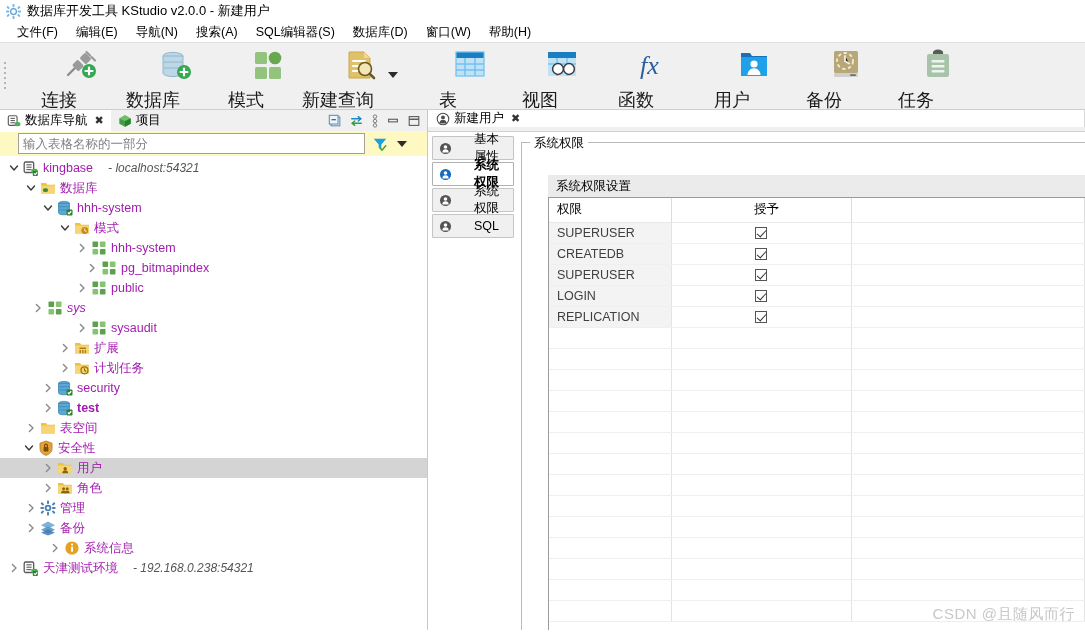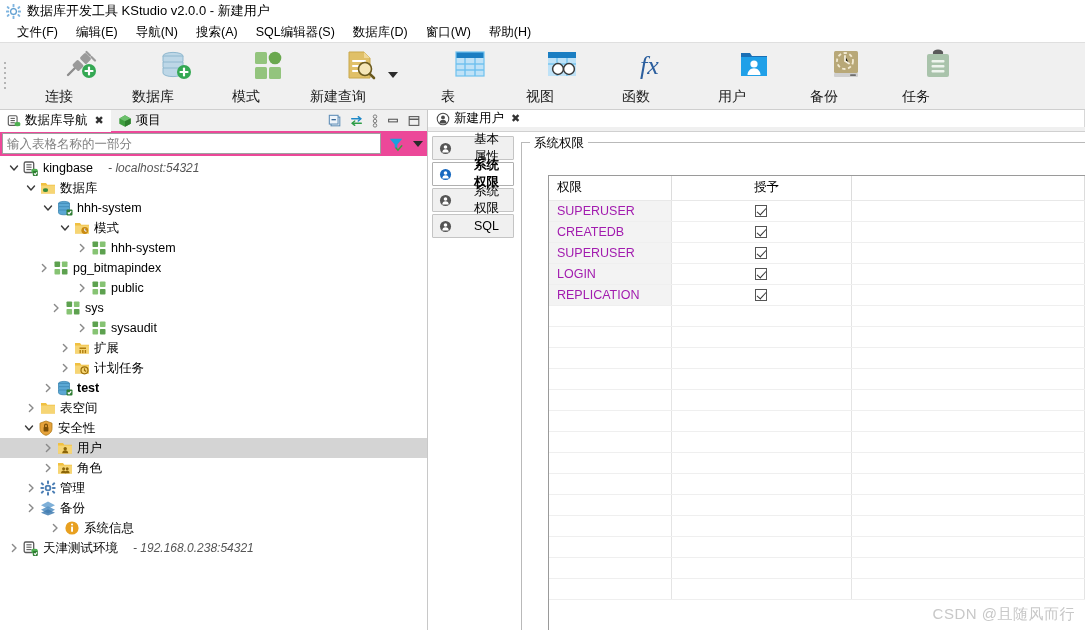--- a/index.html
+++ b/index.html
@@ -37,21 +37,21 @@
     width:10px; height:52px; margin-right:2px;
     display:flex; flex-direction:column; justify-content:center; align-items:center; gap:3px;
   }
   .tb-grip i{ width:2px; height:2px; background:#b4b4b4; display:block; }
   .tb-btn{
     width:auto; min-width:62px; padding:0 8px;
     display:flex; flex-direction:column; align-items:center; gap:3px;
     cursor:default;
   }
   .tb-ico{ height:36px; display:flex; align-items:flex-start; justify-content:center;margin-left:44px; }
-  .tb-lbl{ font-size:14px; color:#1a1a1a; white-space:nowrap;font-family:Liberation Mono, monospace; }
+  .tb-lbl{ font-size:18px; color:#1a1a1a; white-space:nowrap;font-family:Liberation Mono, monospace; }
   .tb-caret{
     width:18px; height:52px; display:flex; align-items:center; justify-content:center;
     cursor:default;
   }
   .caret-dn{
     width:0;height:0;border-left:5px solid transparent;border-right:5px solid transparent;
     border-top:6px solid #2b2b2b;
   }
 
   
@@ -71,40 +71,40 @@
   .ltab.active{ background:#ffffff; }
   .ltab.active:after{
     content:""; position:absolute; left:0; right:0; bottom:-1px; height:1px; background:#fff;
   }
   .ltab .tclose{ color:#333; font-size:11px; margin-left:3px; }
   .lt-tools{
     margin-left:auto; display:flex; align-items:center; gap:7px; padding-right:6px;
   }
   .lt-tools .tool{ cursor:default; display:flex; align-items:center; }
 
-  #filterbar{ height:25px; display:flex; align-items:center; background:#ec4899;
-              padding:0 2px; gap:4px; }
+  #filterbar{ height:25px; display:flex; align-items:center; background:#fef9c3;
+              padding:0 18px; gap:4px; }
   #filter-input{
     flex:1; height:21px; border:1px solid #a0a0a0; background:#fff;
     font-size:12.5px; padding:0 4px; color:#000; outline:none;
   }
   #filter-input::placeholder{ color:#808080; }
   .filt-btn{ width:22px; height:21px; display:flex;align-items:center;justify-content:center;cursor:default;}
   .filt-caret{ width:14px; height:21px; display:flex;align-items:center;justify-content:center;cursor:default;}
 
   #tree{ flex:1; overflow:hidden; background:#fff; padding-top:2px; user-select:none;}
   .trow{
     height:20px; display:flex; align-items:center; cursor:default;
     font-size:12.5px; white-space:nowrap;
   }
   .trow.sel{ background:#d4d4d4; }
   .arrow{ width:16px; display:flex; align-items:center; justify-content:center; }
   .arrow svg{ display:block; }
   .ticon{ width:18px; display:flex; align-items:center; justify-content:center; margin-right:3px;}
-  .tlabel{ color:#000000; }
+  .tlabel{ color:#a21caf; }
   .tlabel.bold{ font-weight:bold; }
   .tsub{ color:#555; font-style:italic; margin-left:15px; font-size:12px; }
 
   
   #rightpanel{ flex:1; display:flex; flex-direction:column; background:#ffffff; }
   #editor-tabs{ height:22px; display:flex; align-items:stretch; background:#f0f0f0;flex-direction:column; }
   .etab{
     display:flex; align-items:center; gap:4px; padding:0 8px; font-size:12.5px;
     background:#ffffff; border-right:1px solid #d8d8d8; cursor:default;
   }
@@ -145,21 +145,21 @@
   table.grid th{
     height:24px; font-weight:normal; font-size:12.5px; color:#000;
     background:#ffffff; border-right:1px solid #dcdcdc; border-bottom:1px solid #e8e8e8;
     text-align:left; padding-left:8px;
   }
   table.grid th.c-center{ text-align:center; padding-left:12px; }
   table.grid td{
     height:21px; font-size:12.5px; border-right:1px solid #e4e4e4;
     border-bottom:1px solid #efefef; padding-left:8px; color:#7a7a7a;
   }
-  table.grid td.c-name{ background:#f3f3f3; color:#a21caf; }
+  table.grid td.c-name{ background:#f3f3f3; color:#404040; }
   table.grid td.c-check{ text-align:center; padding-left:0; }
   table.grid td.c-blank{ background:#ffffff; }
   table.grid tr.empty td{ background:#ffffff; color:transparent; }
   .cb{
     display:inline-block; width:12px; height:12px; border:1px solid #555;
     background:#fff; position:relative; vertical-align:middle;
   }
   .cb.checked:after{
     content:""; position:absolute; left:3px; top:0px; width:4px; height:8px;
     border:solid #333; border-width:0 1.6px 1.6px 0; transform:rotate(42deg);
@@ -555,21 +555,21 @@
           <span class="ticon">
             <svg width="16" height="16" viewBox="0 0 16 16">
               <rect x="1.5" y="1.5" width="5.6" height="5.6" rx=".8" fill="#5da14f"></rect>
               <rect x="8.9" y="1.5" width="5.6" height="5.6" rx=".8" fill="#86c373"></rect>
               <rect x="1.5" y="8.9" width="5.6" height="5.6" rx=".8" fill="#86c373"></rect>
               <rect x="8.9" y="8.9" width="5.6" height="5.6" rx=".8" fill="#5da14f"></rect>
             </svg>
           </span>
           <span class="tlabel">hhh-system</span>
         </div>
-        <div class="trow" style="padding-left: 36px;">
+        <div class="trow" style="padding-left: 84px;">
           <span class="arrow">
             <svg width="10" height="10" viewBox="0 0 10 10">
               <path d="M3.4 1.5 L7 5 L3.4 8.5" fill="none" stroke="#8a8a8a" stroke-width="1.4" stroke-linecap="round" stroke-linejoin="round"></path>
             </svg>
           </span>
           <span class="ticon">
             <svg width="16" height="16" viewBox="0 0 16 16">
               <rect x="1.5" y="1.5" width="5.6" height="5.6" rx=".8" fill="#5da14f"></rect>
               <rect x="8.9" y="1.5" width="5.6" height="5.6" rx=".8" fill="#86c373"></rect>
               <rect x="1.5" y="8.9" width="5.6" height="5.6" rx=".8" fill="#86c373"></rect>
@@ -587,21 +587,21 @@
           <span class="ticon">
             <svg width="16" height="16" viewBox="0 0 16 16">
               <rect x="1.5" y="1.5" width="5.6" height="5.6" rx=".8" fill="#5da14f"></rect>
               <rect x="8.9" y="1.5" width="5.6" height="5.6" rx=".8" fill="#86c373"></rect>
               <rect x="1.5" y="8.9" width="5.6" height="5.6" rx=".8" fill="#86c373"></rect>
               <rect x="8.9" y="8.9" width="5.6" height="5.6" rx=".8" fill="#5da14f"></rect>
             </svg>
           </span>
           <span class="tlabel">public</span>
         </div>
-        <div class="trow" style="padding-left: 48px;">
+        <div class="trow" style="padding-left: 30px; font-style: italic;">
           <span class="arrow">
             <svg width="10" height="10" viewBox="0 0 10 10">
               <path d="M3.4 1.5 L7 5 L3.4 8.5" fill="none" stroke="#8a8a8a" stroke-width="1.4" stroke-linecap="round" stroke-linejoin="round"></path>
             </svg>
           </span>
           <span class="ticon">
             <svg width="16" height="16" viewBox="0 0 16 16">
               <rect x="1.5" y="1.5" width="5.6" height="5.6" rx=".8" fill="#5da14f"></rect>
               <rect x="8.9" y="1.5" width="5.6" height="5.6" rx=".8" fill="#86c373"></rect>
               <rect x="1.5" y="8.9" width="5.6" height="5.6" rx=".8" fill="#86c373"></rect>
@@ -654,20 +654,40 @@
           </span>
           <span class="ticon">
             <svg width="16" height="16" viewBox="0 0 16 16">
               <path d="M1 3 h5 l1.3 1.8 H15 v8.7 H1 z" fill="#f0c040"></path>
               <path d="M1 5.5 h14 v8 H1 z" fill="#f6d574"></path>
               <circle cx="10.5" cy="10.3" r="3.5" fill="none" stroke="#9c6f08" stroke-width="1.2"></circle>
               <path d="M10.5 8.2 v2.1 l1.7 1.1" stroke="#9c6f08" stroke-width="1.2" fill="none"></path>
             </svg>
           </span>
           <span class="tlabel">计划任务</span>
+        </div>
+        <div class="trow" style="padding-left: 40px;">
+          <span class="arrow">
+            <svg width="10" height="10" viewBox="0 0 10 10">
+              <path d="M3.4 1.5 L7 5 L3.4 8.5" fill="none" stroke="#8a8a8a" stroke-width="1.4" stroke-linecap="round" stroke-linejoin="round"></path>
+            </svg>
+          </span>
+          <span class="ticon">
+            <svg width="16" height="16" viewBox="0 0 16 16">
+              <g fill="#5ba8d4" stroke="#3d87b3" stroke-width=".8">
+                <ellipse cx="7" cy="3.4" rx="5.5" ry="2"></ellipse>
+                <path d="M1.5 3.4 v2.8 a5.5 2 0 0 0 11 0 v-2.8 z"></path>
+                <path d="M1.5 6.7 v2.8 a5.5 2 0 0 0 11 0 v-2.8 z"></path>
+                <path d="M1.5 10 v2.8 a5.5 2 0 0 0 11 0 v-2.8 z"></path>
+              </g>
+              <rect x="9.5" y="9.5" width="6" height="6" rx="1" fill="#2e7d32"></rect>
+              <path d="M10.8 12.5 L12 13.7 L14.2 11.2" stroke="#fff" stroke-width="1.3" fill="none"></path>
+            </svg>
+          </span>
+          <span class="tlabel">security</span>
         </div>
         <div class="trow" style="padding-left: 40px;">
           <span class="arrow">
             <svg width="10" height="10" viewBox="0 0 10 10">
               <path d="M3.4 1.5 L7 5 L3.4 8.5" fill="none" stroke="#8a8a8a" stroke-width="1.4" stroke-linecap="round" stroke-linejoin="round"></path>
             </svg>
           </span>
           <span class="ticon">
             <svg width="16" height="16" viewBox="0 0 16 16">
               <g fill="#5ba8d4" stroke="#3d87b3" stroke-width=".8">
@@ -888,20 +908,21 @@
             </svg>
           </span>
           <span>SQL</span>
         </div>
       </div>
 
       <div id="form-area">
         <div class="groupbox">
           <div class="gb-title">系统权限</div>
           <div class="section">
+            <div class="section-header">系统权限设置</div>
             <div class="grid-wrap">
               <table class="grid">
                 <colgroup>
                     <col style="width:122px">
                     <col style="width:180px">
                     <col>
                   </colgroup>
                 <thead>
                   <tr>
                     <th>权限</th>

